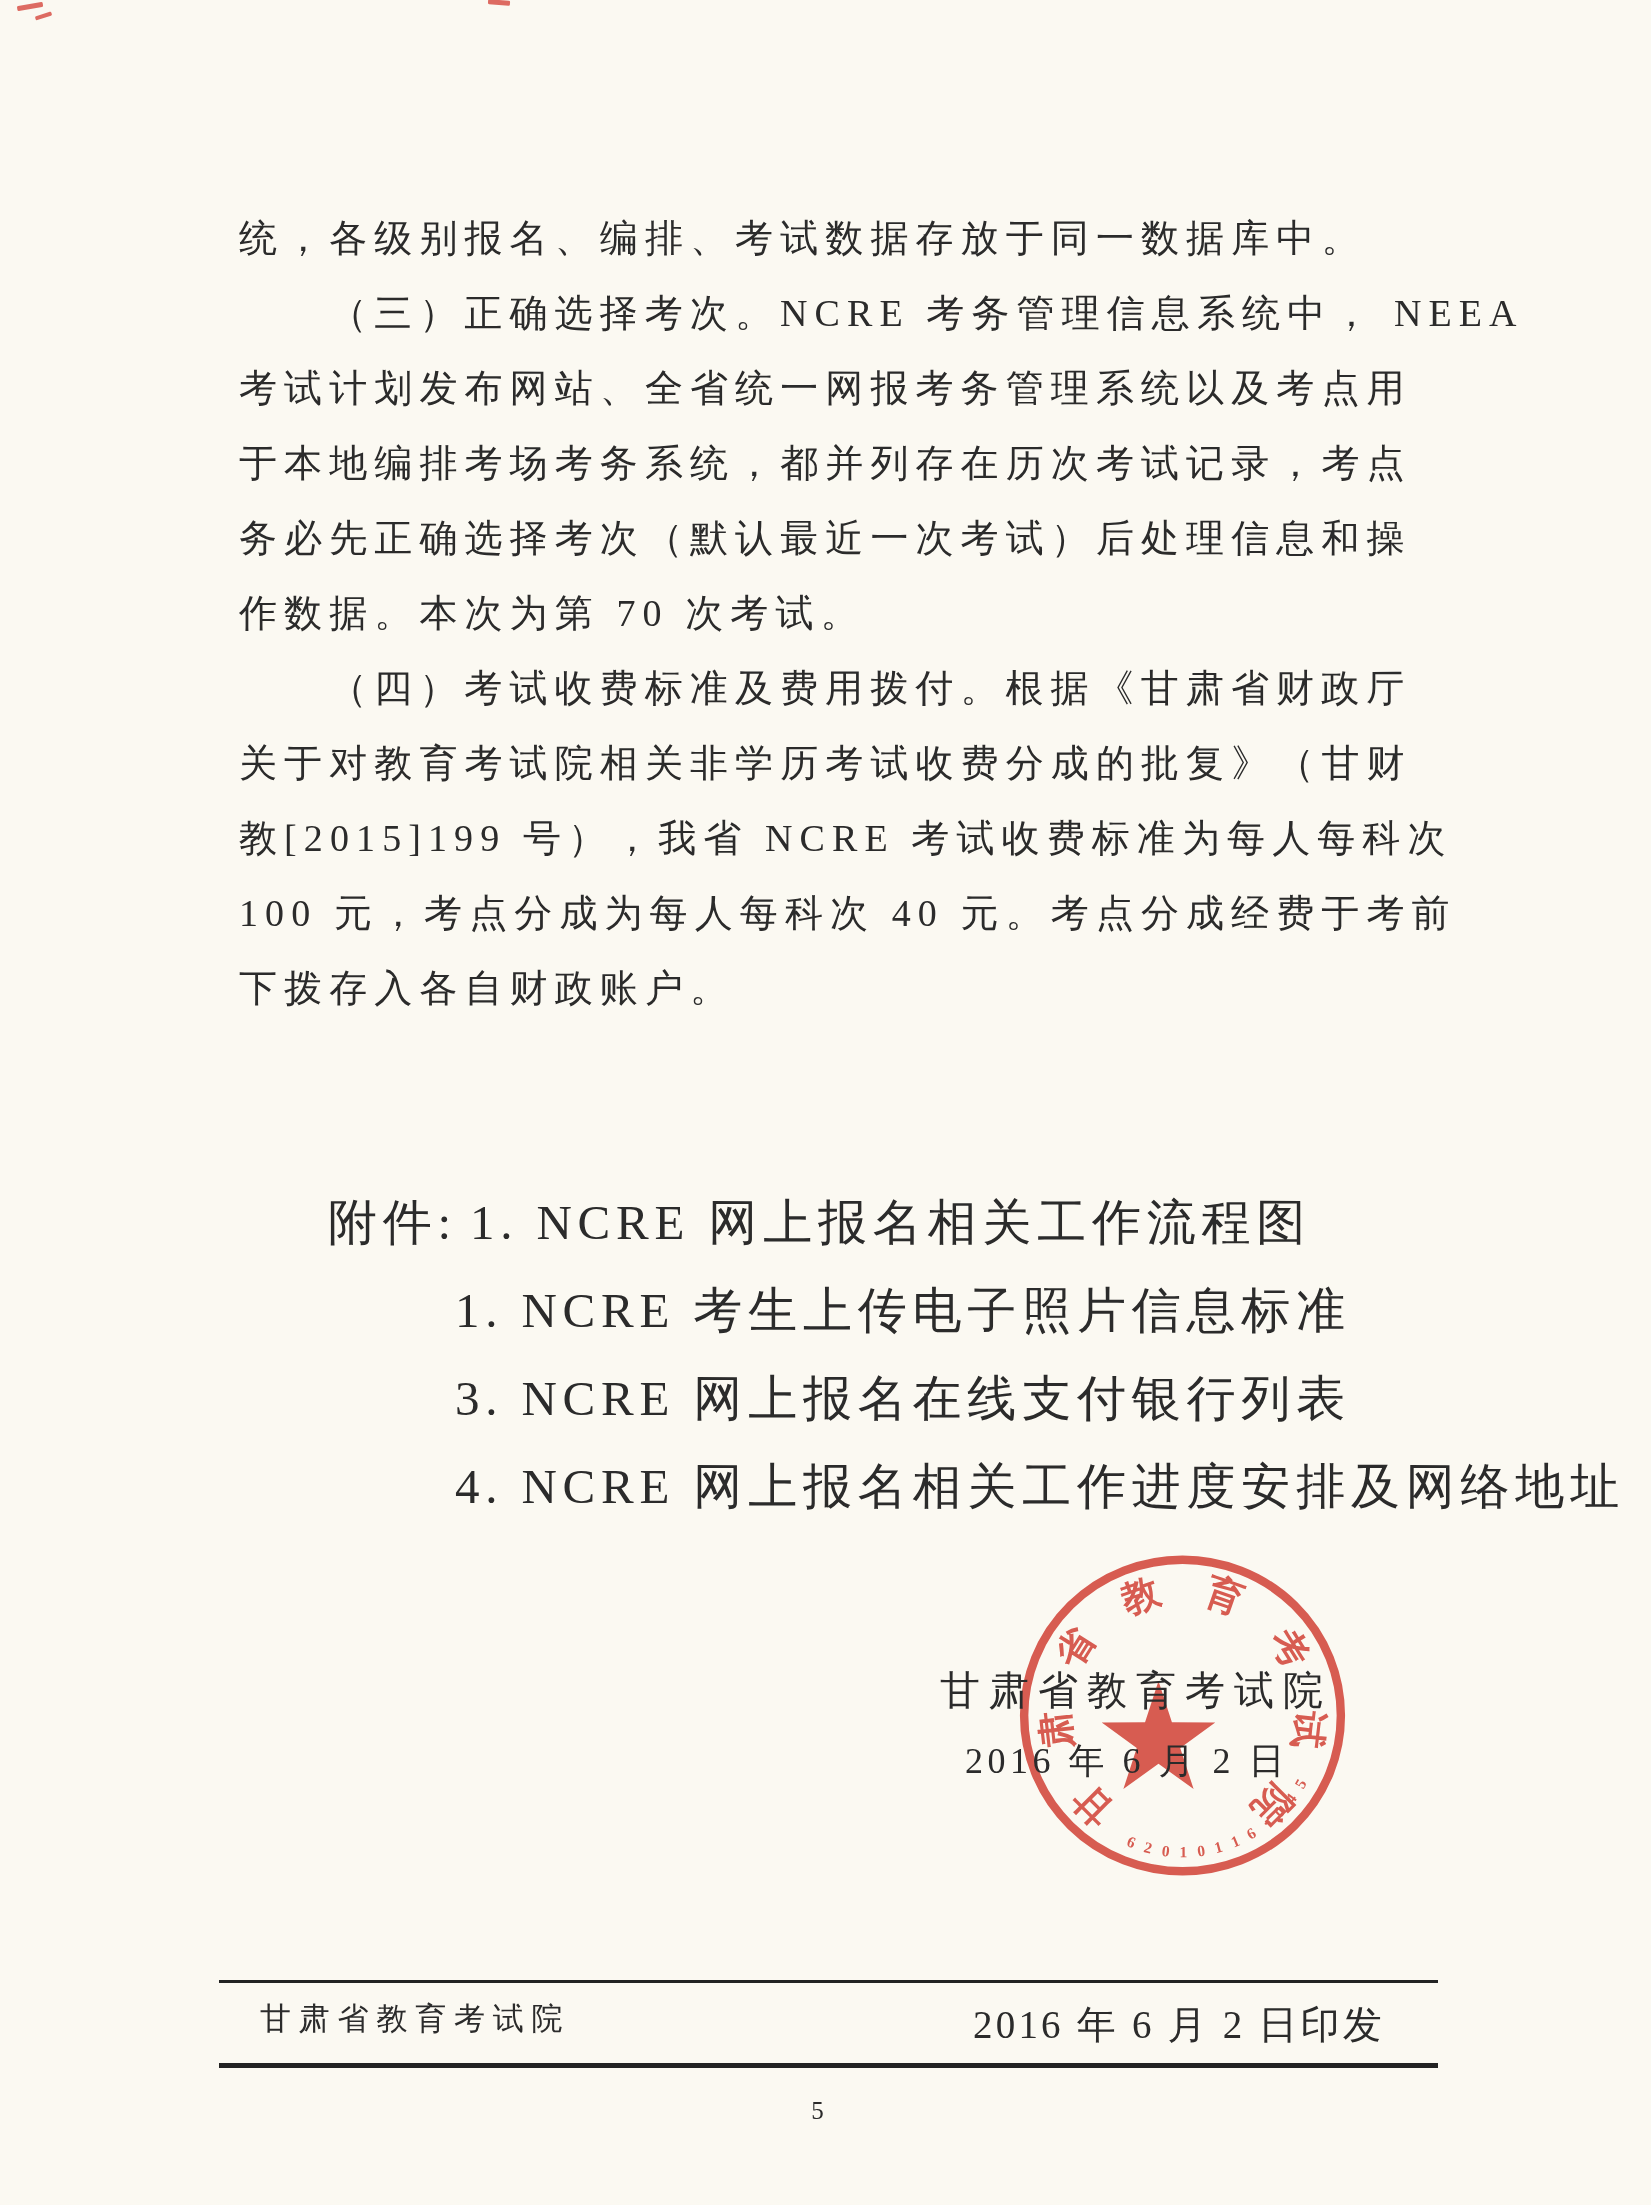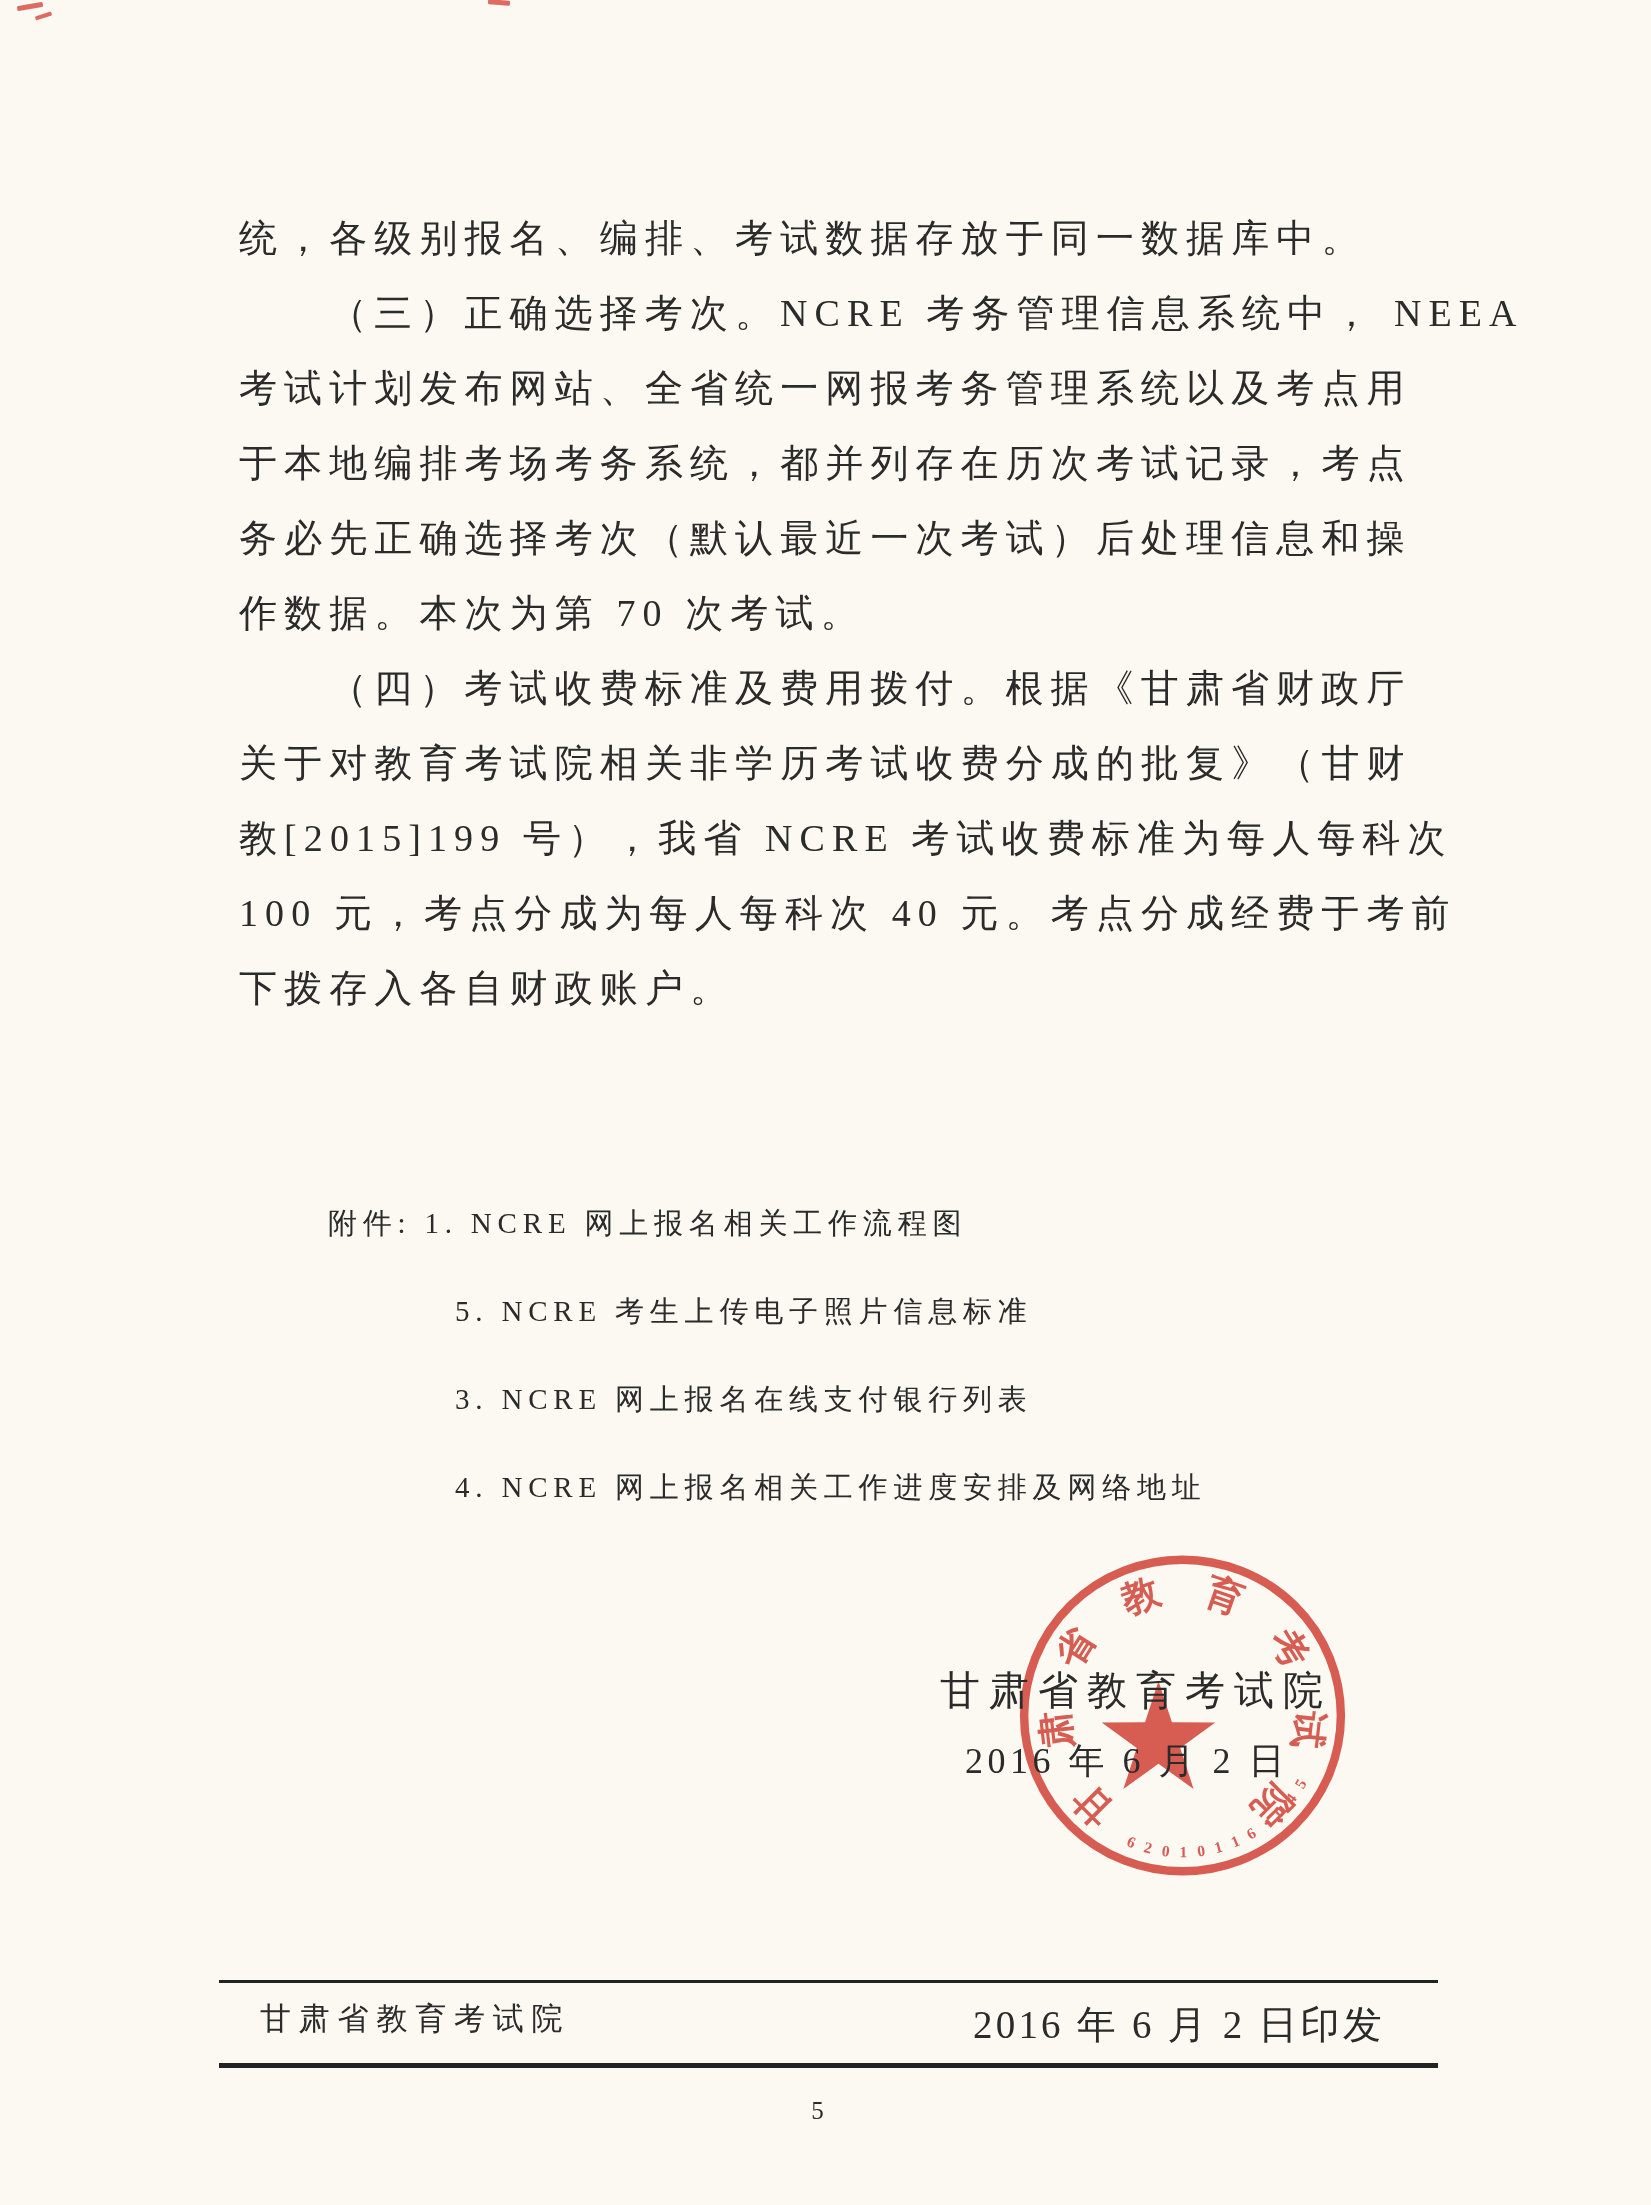--- a/index.html
+++ b/index.html
@@ -16,21 +16,21 @@
   .body-text .line{
     height:75px;line-height:75px;
     font-size:38px;letter-spacing:7.1px;
     white-space:nowrap;
   }
   .body-text .line.indent{padding-left:90px;}
   
   .attachments{position:absolute;left:239px;top:1179px;width:1178px;}
   .attachments .line{
     height:88px;line-height:88px;
-    font-size:29px;letter-spacing:5.8px;white-space:nowrap;
+    font-size:49px;letter-spacing:5.8px;white-space:nowrap;
   }
   .attachments .line.first{padding-left:89px;}
   .attachments .line.rest{padding-left:216px;}
   .att-label{margin-right:13px;}
   
   .sig-org{
     position:absolute;left:940px;top:1663px;
     font-size:40px;letter-spacing:9px;white-space:nowrap;
   }
   .sig-date{
@@ -88,21 +88,21 @@
     <div class="line">关于对教育考试院相关非学历考试收费分成的批复》（甘财</div>
     <div class="line">教[2015]199 号），我省 NCRE 考试收费标准为每人每科次</div>
     <div class="line">100 元，考点分成为每人每科次 40 元。考点分成经费于考前</div>
     <div class="line">下拨存入各自财政账户。</div>
   </div>
 
   <div class="attachments">
     <div class="line first">
       <span class="att-label">附件:</span><span>1. NCRE 网上报名相关工作流程图</span>
     </div>
-    <div class="line rest">5. NCRE 考生上传电子照片信息标准</div>
+    <div class="line rest">1. NCRE 考生上传电子照片信息标准</div>
     <div class="line rest">3. NCRE 网上报名在线支付银行列表</div>
     <div class="line rest">4. NCRE 网上报名相关工作进度安排及网络地址</div>
   </div>
 
   <svg class="seal" viewBox="0 0 510 500" xmlns="http://www.w3.org/2000/svg">
     <ellipse cx="255" cy="250" rx="244" ry="240" fill="none" stroke="#d6473d" stroke-width="13"></ellipse>
     <polygon fill="#d6473d" points="218,197 238.7,260.5 305.5,260.6 251.5,299.9 272.1,363.4 218,324.2 163.9,363.4 184.5,299.9 130.5,260.6 197.3,260.5"></polygon>
     <text class="arc-char" text-anchor="middle" dominant-baseline="central" transform="translate(116.4,388.6) rotate(225)">甘</text>
     <text class="arc-char" text-anchor="middle" dominant-baseline="central" transform="translate(60.2,272.0) rotate(263.6)">肃</text>
     <text class="arc-char" text-anchor="middle" dominant-baseline="central" transform="translate(89.0,145.7) rotate(302.1)">省</text>

